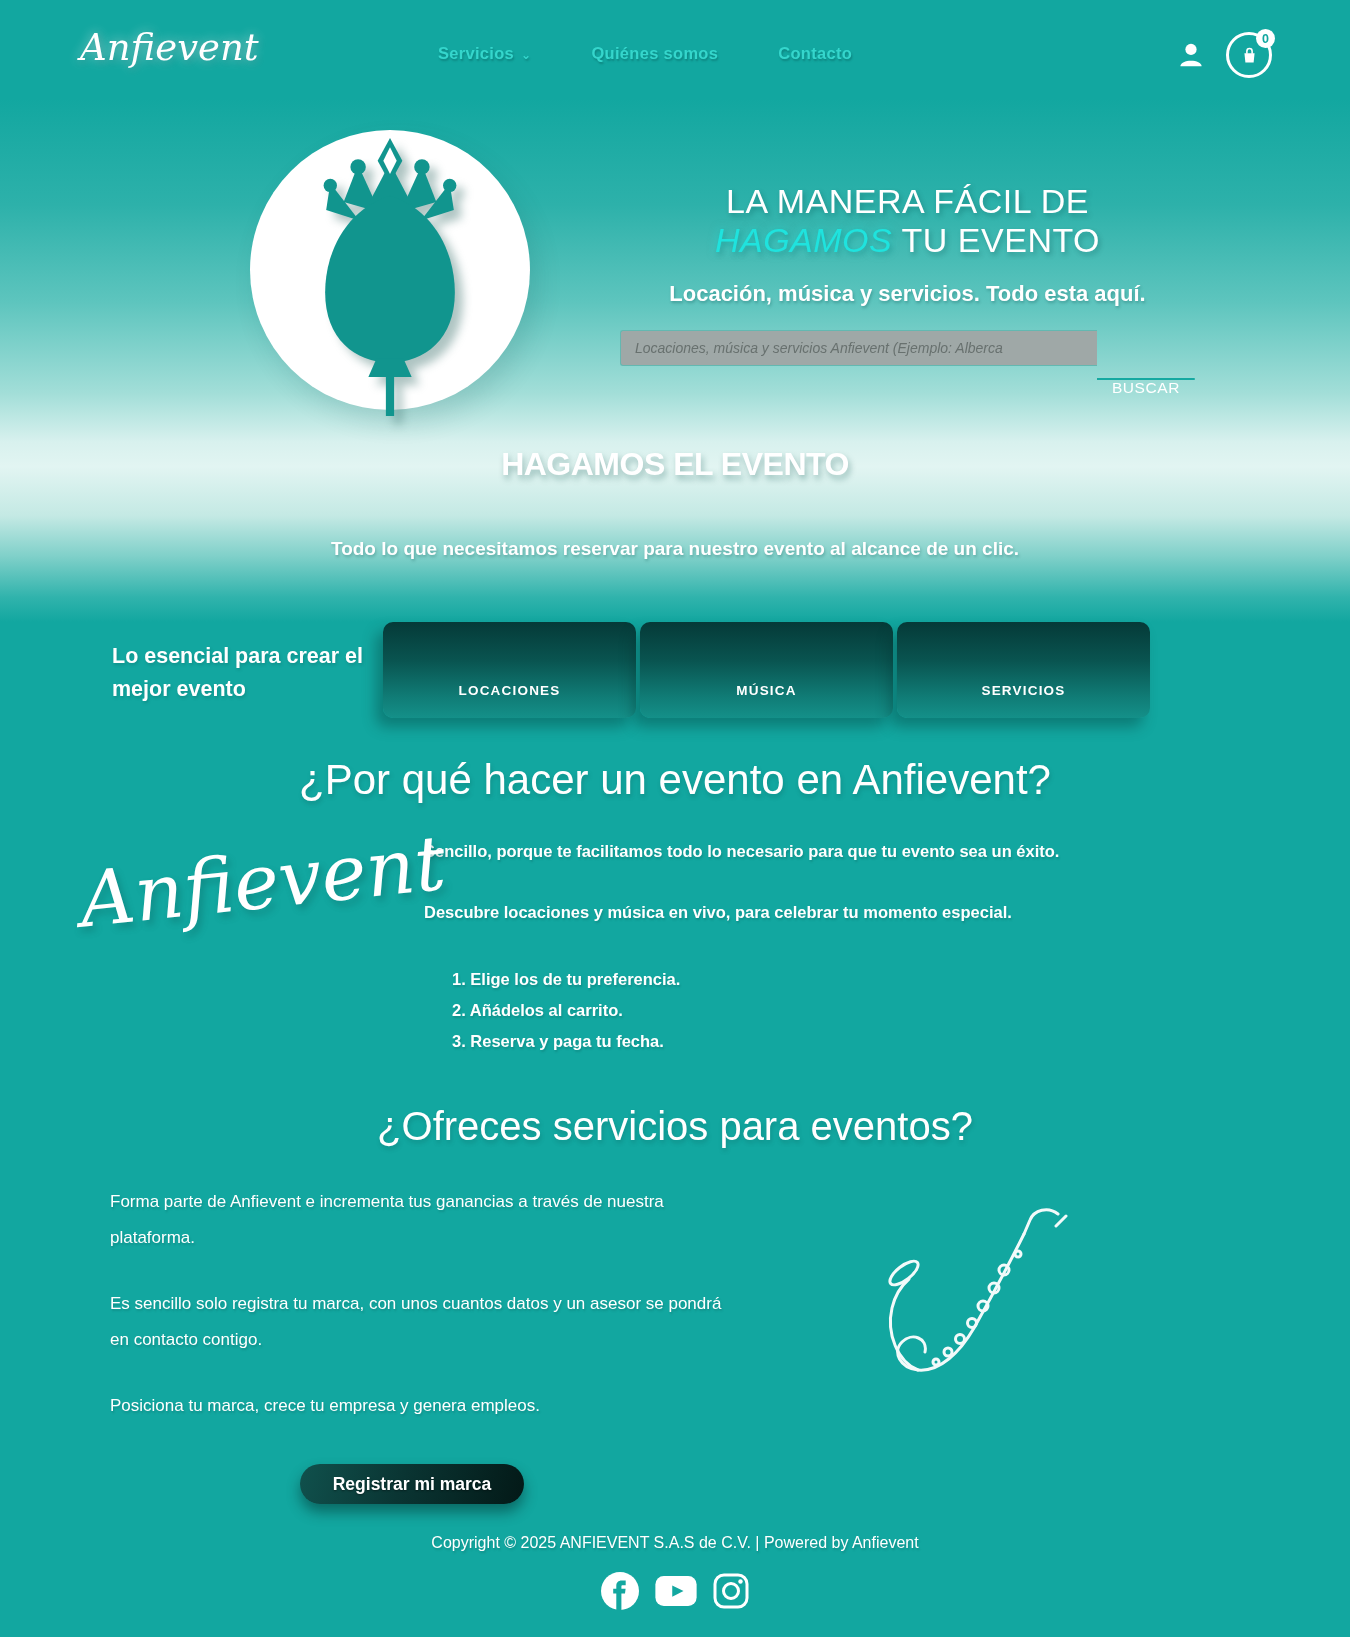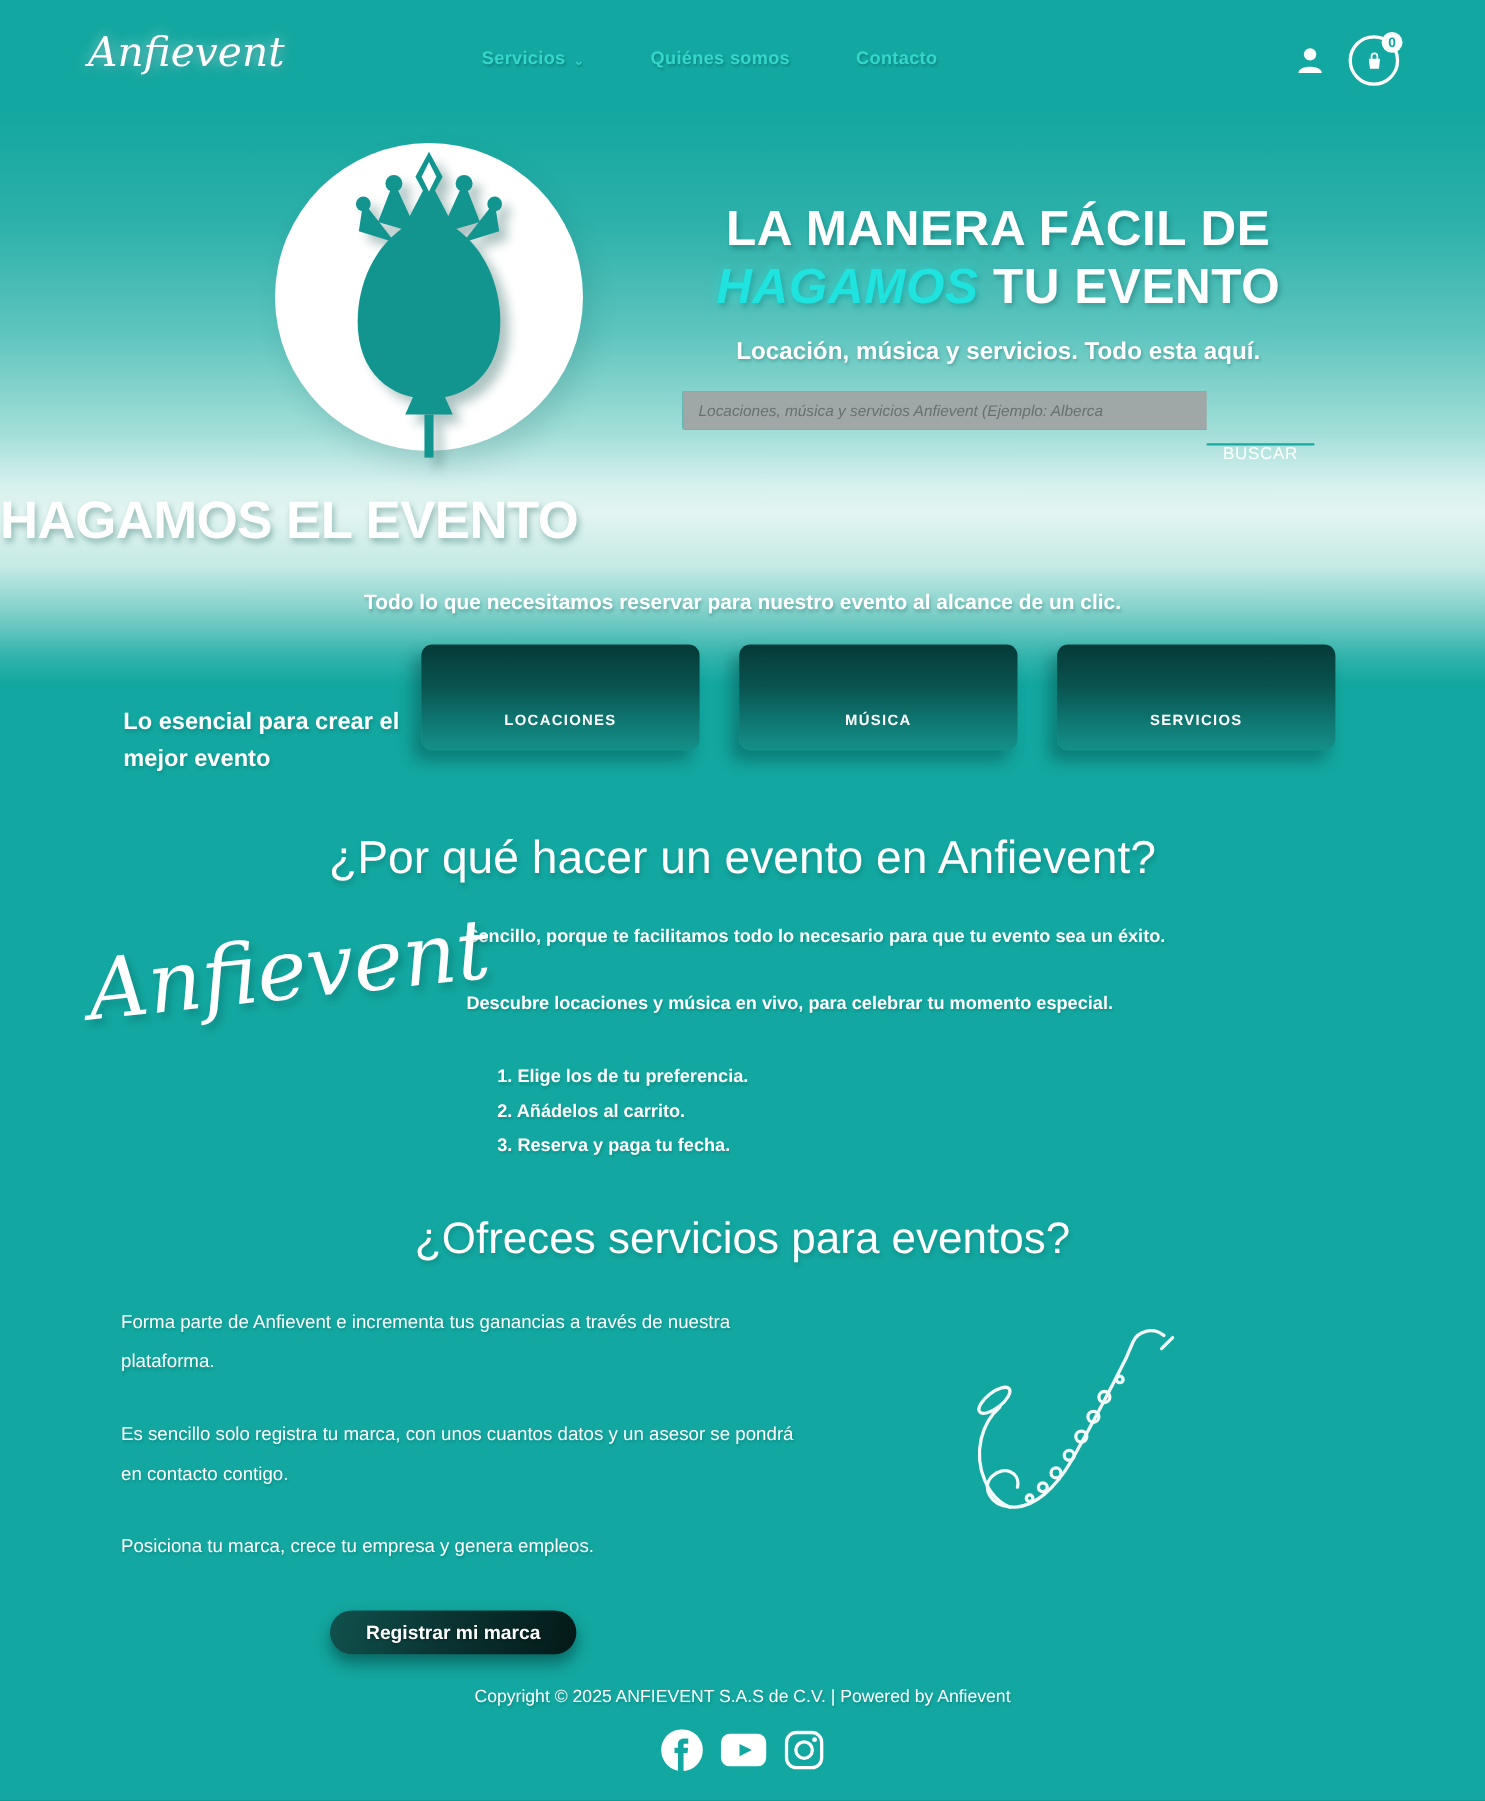--- a/index.html
+++ b/index.html
@@ -22,40 +22,40 @@
   .cart{position:relative;width:46px;height:46px;border:3px solid #fff;border-radius:50%;
     box-sizing:border-box;display:flex;align-items:center;justify-content:center;cursor:pointer;}
   .cart-badge{position:absolute;top:-6px;right:-6px;width:19px;height:19px;background:#fff;border-radius:50%;
     color:#12a7a0;font-size:12.5px;font-weight:700;display:flex;align-items:center;justify-content:center;}
   
   .hero-circle{position:absolute;left:250px;top:130px;width:280px;height:280px;background:#fff;
     border-radius:50%;box-shadow:8px 12px 24px rgba(20,90,85,.16);}
   .hero-circle svg{position:absolute;left:50%;top:6px;transform:translateX(-50%);
     width:206px;height:280px;overflow:visible;filter:drop-shadow(8px 8px 5px rgba(75,125,120,.45));}
   .hero-right{position:absolute;left:620px;top:182px;width:575px;text-align:center;color:#fff;}
-  .hero-title{font-size:45px;font-weight:700;line-height:1.16;letter-spacing:.5px;
+  .hero-title{font-size:34px;font-weight:400;line-height:1.16;letter-spacing:.5px;
     text-shadow:2px 3px 5px rgba(0,70,70,.3);}
   .hl{color:#1fe3de;font-style:italic;text-shadow:0 0 10px rgba(31,227,222,.55),2px 3px 5px rgba(0,70,70,.3);}
   .hero-sub{margin-top:20px;font-size:22px;font-weight:700;text-shadow:1px 2px 3px rgba(0,70,70,.3);}
   .search-row{margin-top:23px;display:flex;height:36px;border-radius:17px;}
   .search-input{flex:1;min-width:0;background:#9fa8a7;border:1px solid #63b8b1;border-right:none;
     border-radius:3px 0 0 3px;padding:0 14px;font-size:14px;font-style:italic;color:#3c4746;outline:none;
     font-family:"Liberation Sans","DejaVu Sans",sans-serif;}
   .search-input::placeholder{color:#68716f;opacity:1;font-style:italic;}
   .search-btn{width:98px;background:#16a9a1;color:#fff;border:none;font-size:15.5px;letter-spacing:.6px;
     border-radius:0 3px 3px 0;font-weight:500;cursor:pointer;font-family:inherit;margin-top:48px;}
   
-  .hagamos{position:absolute;top:446px;width:100%;font-size:48px;font-weight:800;
+  .hagamos{position:absolute;top:446px;width:100%;text-align:center;font-size:32px;font-weight:800;
     color:#fff;letter-spacing:-.5px;text-shadow:2px 4px 6px rgba(10,80,75,.35);}
   .todo{position:absolute;top:538px;width:100%;text-align:center;font-size:19px;font-weight:700;color:#fff;
     text-shadow:1px 2px 3px rgba(10,80,75,.3);}
   
   .aside-text{position:absolute;left:112px;top:640px;width:280px;font-size:21.5px;font-weight:700;color:#fff;
     line-height:1.55;text-shadow:1px 2px 3px rgba(10,80,75,.25);}
-  .cards{position:absolute;left:383px;top:586px;display:flex;gap:36px;}
+  .cards{position:absolute;left:383px;top:622px;display:flex;gap:4px;}
   .card{width:253px;height:96px;border-radius:10px;
     background:linear-gradient(180deg,#053a38 0%,#095450 40%,#107c76 78%,#149089 100%);
     display:flex;align-items:flex-end;justify-content:center;padding-bottom:20px;box-sizing:border-box;
     color:#fff;font-size:13.5px;font-weight:700;letter-spacing:1.2px;
     box-shadow:-7px 9px 14px rgba(0,45,42,.35);cursor:pointer;}
   
   .why-title{position:absolute;top:756px;width:100%;text-align:center;font-size:42px;font-weight:400;
     color:#fff;text-shadow:1px 3px 4px rgba(10,80,75,.25);}
   .why-body{position:absolute;left:424px;top:842px;width:720px;color:#fff;}
   .why-body .wp{margin:0 0 42px 0;font-size:16.5px;font-weight:700;text-shadow:1px 2px 2px rgba(10,80,75,.25);}

